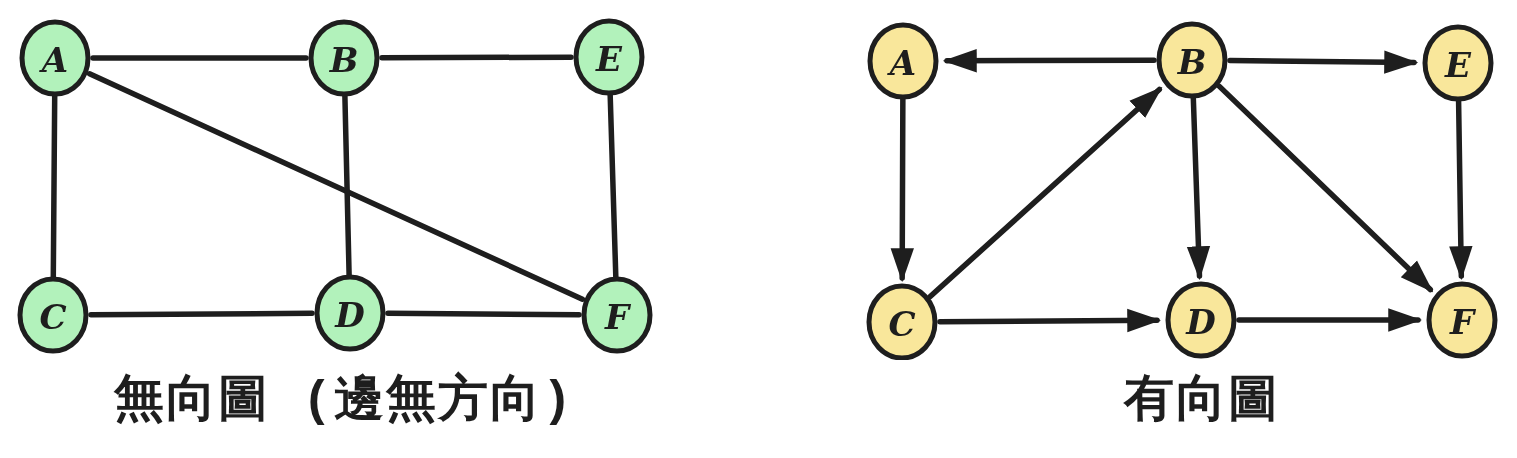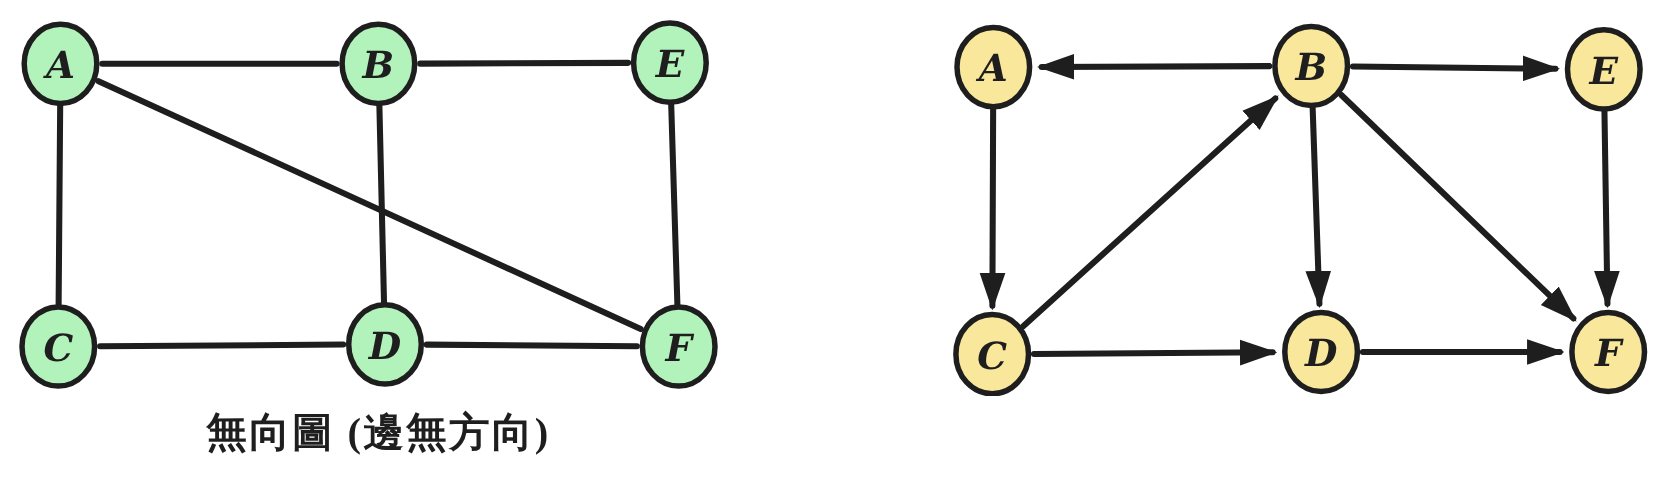--- a/index.html
+++ b/index.html
@@ -27,22 +27,22 @@
     top: 0;
     left: 0;
     display: block;
   }
 
   .graph-caption {
     position: absolute;
     top: 374px;
     transform: translateX(-50%);
     white-space: nowrap;
-    font-family: Liberation Serif, serif;
-    font-size: 37px;
+    font-family: Liberation Mono, monospace;
+    font-size: 50px;
     font-weight: 700;
     letter-spacing: 2px;
     color: #1e1e1e;
     line-height: 1.1;
   }
   #panel-undirected .graph-caption { left: 344px; }
   #panel-directed   .graph-caption { left: 442px; }
 
   .node-label {
     font-family: "DejaVu Serif", "Liberation Serif", serif;
@@ -129,15 +129,16 @@
         </g>
         <g>
           <ellipse cx="441" cy="320" rx="33" ry="36" fill="#f9e79b" stroke="#1e1e1e" stroke-width="5"></ellipse>
           <text x="441" y="322" text-anchor="middle" dominant-baseline="central" class="node-label">D</text>
         </g>
         <g>
           <ellipse cx="702" cy="320" rx="33" ry="36" fill="#f9e79b" stroke="#1e1e1e" stroke-width="5"></ellipse>
           <text x="702" y="322" text-anchor="middle" dominant-baseline="central" class="node-label">F</text>
         </g>
       </svg>
+    <figcaption class="graph-caption">有向圖</figcaption>
   </figure>
 
 </div>
 
 </body></html>

